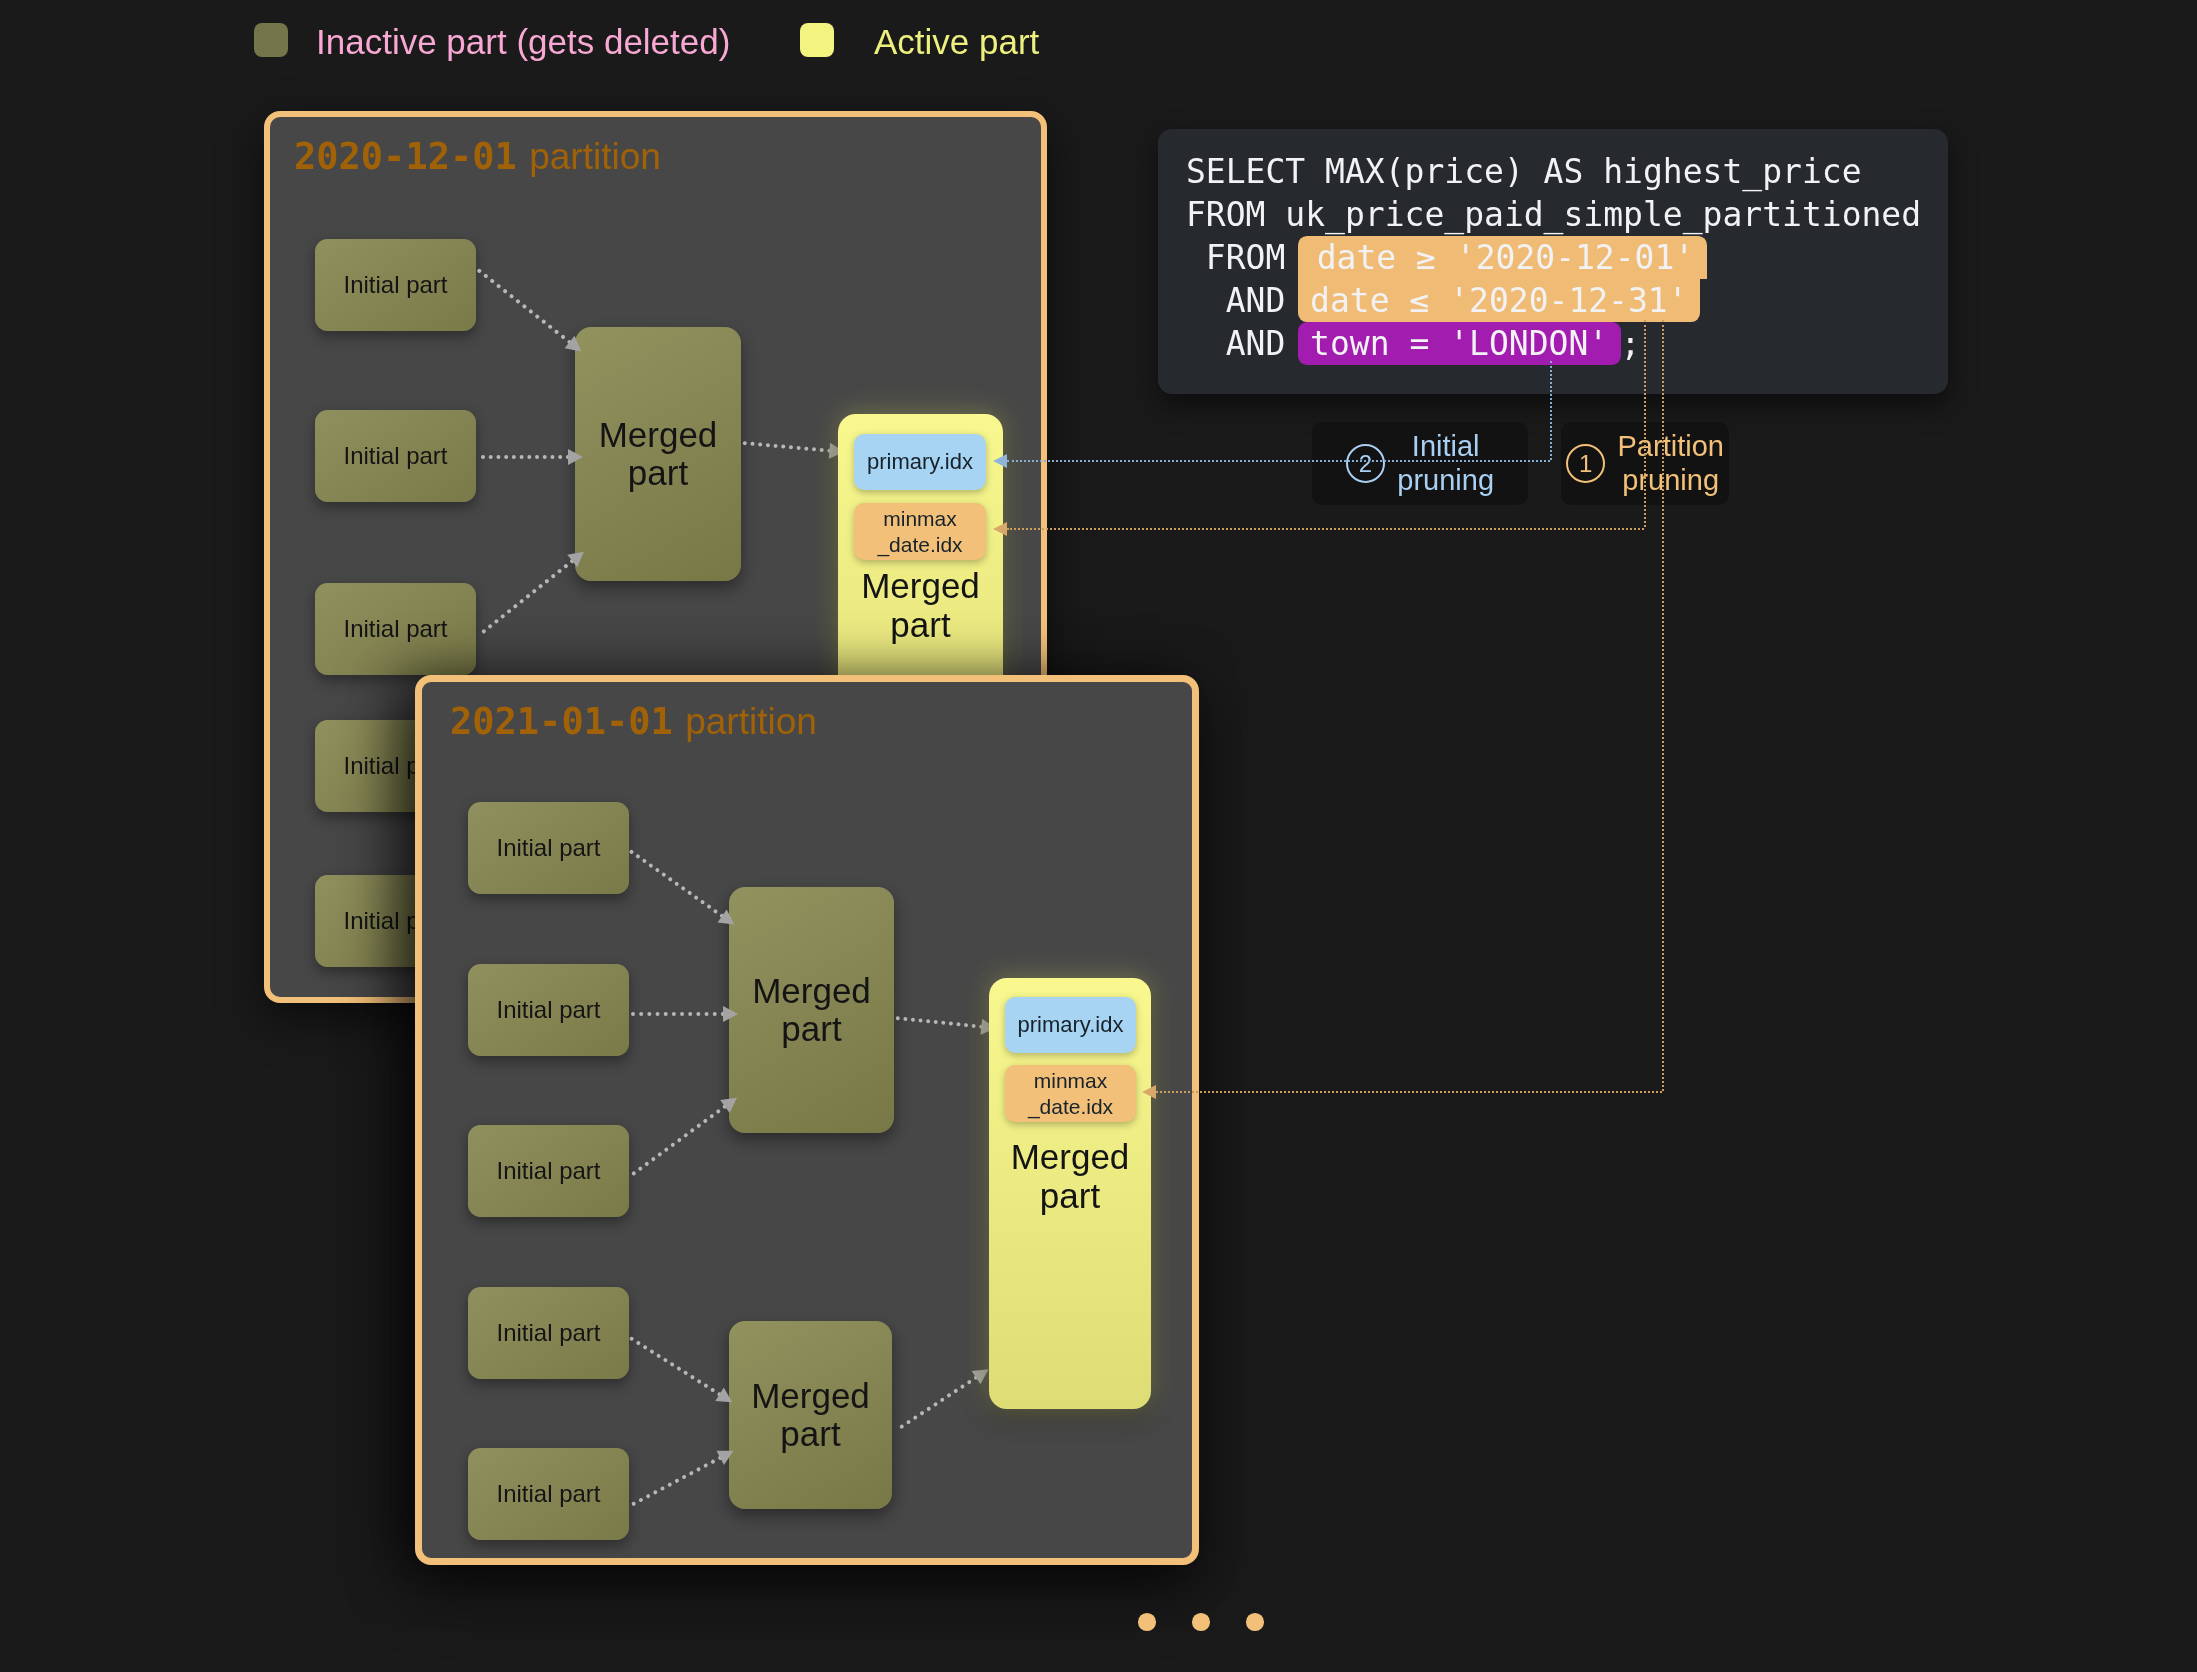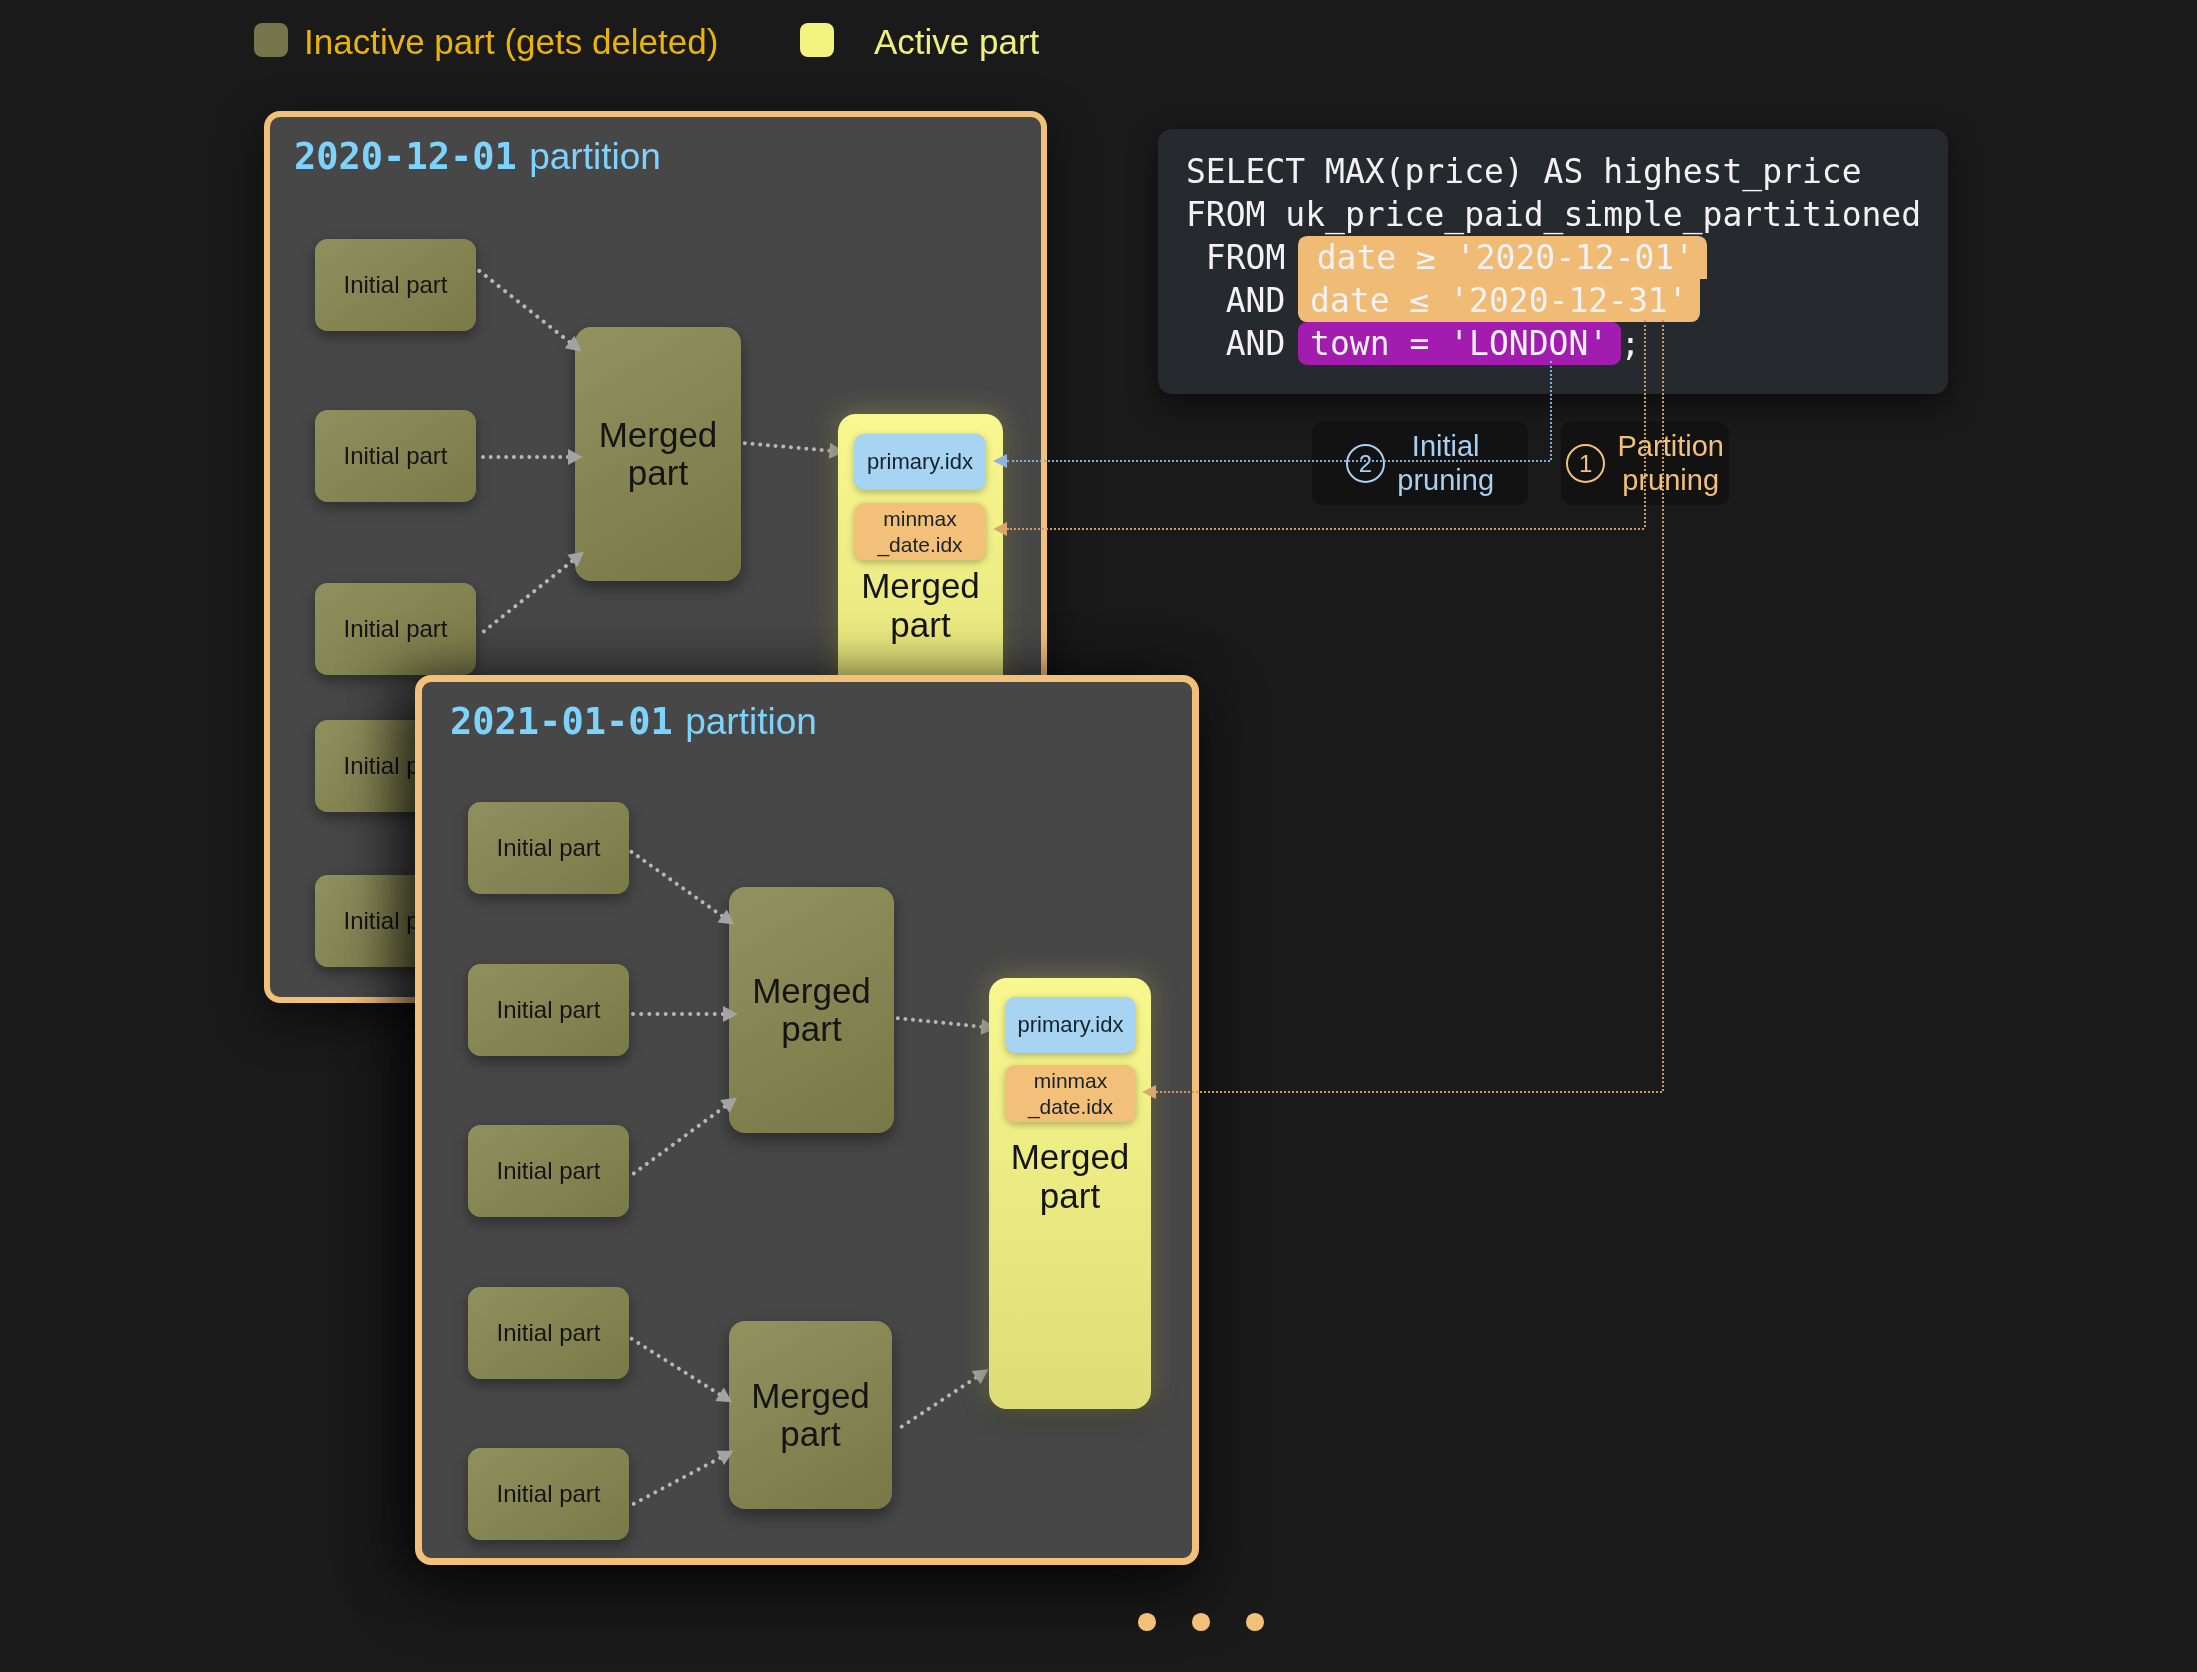--- a/index.html
+++ b/index.html
@@ -6,21 +6,21 @@
   #stage{position:relative;width:2197px;height:1672px;background:#1a1a1a;overflow:hidden;
          font-family:"Liberation Sans",sans-serif;}
 
   
   .legend-swatch{position:absolute;width:34px;height:34px;border-radius:8px;}
   .legend-label{position:absolute;height:43px;line-height:43px;font-size:35px;}
 
   
   .partition{position:absolute;background:#474747;border:6.2px solid #f2c078;border-radius:16px;
              box-shadow:0 16px 44px rgba(0,0,0,0.55);}
-  .ptitle{position:absolute;font-size:37px;color:#7dd3fc;white-space:nowrap;}
+  .ptitle{position:absolute;font-size:37px;color:#a16207;white-space:nowrap;}
   .ptitle .pdate{font-family:"DejaVu Sans Mono",monospace;font-weight:700;}
   .ptitle .pword{margin-left:12.4px;}
 
   
   .ip{position:absolute;width:161px;height:92px;border-radius:12.4px;
       background:linear-gradient(145deg,#90905e,#7a7a49);
       color:#141414;font-size:24px;line-height:1.08;text-align:center;
       display:flex;align-items:center;justify-content:center;
       box-shadow:0 5.3px 12.4px rgba(0,0,0,0.35);}
   .merged-olive{position:absolute;border-radius:16px;
@@ -79,21 +79,21 @@
   .dot{position:absolute;width:17.7px;height:17.7px;border-radius:50%;background:#f2c078;}
 
   .z1{z-index:1}.z2{z-index:2}.z3{z-index:3}.z4{z-index:4}.z5{z-index:5}.z6{z-index:6}.z7{z-index:7}.z8{z-index:8}
 </style>
 </head>
 <body>
 
 <div id="stage">
 
   <div class="legend-swatch z8" style="left:254px;top:23px;background:#75754b;"></div>
-  <div class="legend-label z8" style="left:304px;top:19.5px;color:#eab308;">Inactive part (gets deleted)</div>
+  <div class="legend-label z8" style="left:316px;top:19.5px;color:#f9a8d4;">Inactive part (gets deleted)</div>
   <div class="legend-swatch z8" style="left:800px;top:23px;background:#f3f380;"></div>
   <div class="legend-label z8" style="left:874px;top:19.5px;color:#eef07e;">Active part</div>
 
   <div class="partition z1" style="left:264px;top:111px;width:771px;height:880px;"></div>
   <div class="ptitle z1" style="left:294px;top:135px;">
     <span class="pdate">2020-12-01</span><span class="pword">partition</span>
   </div>
 
   <div class="ip z1" style="left:315px;top:239px;">Initial part</div>
   <div class="ip z1" style="left:315px;top:410px;">Initial part</div>

